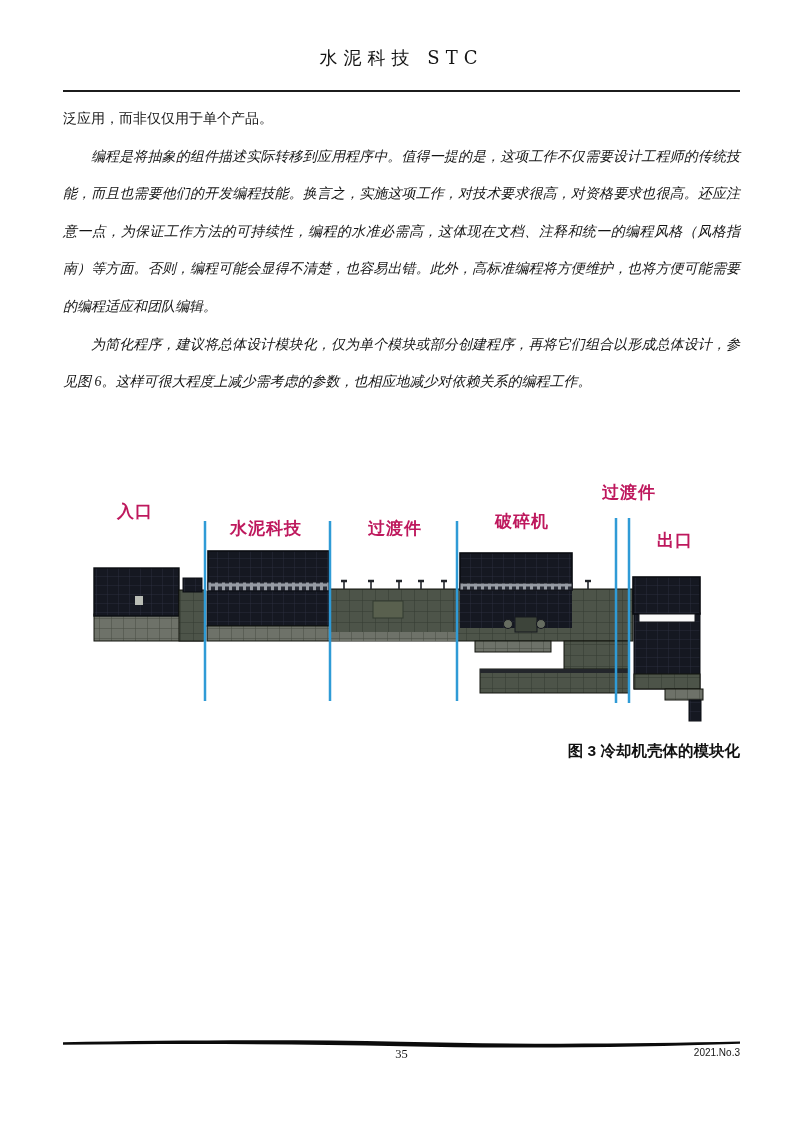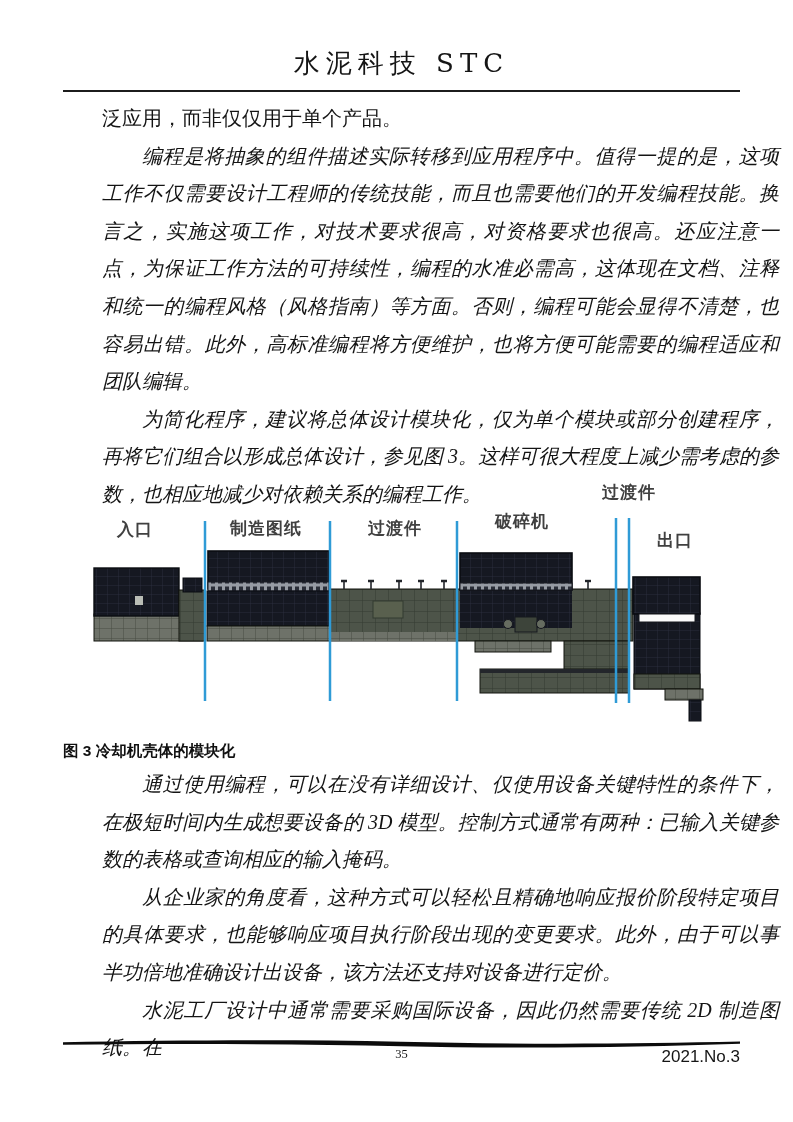--- a/index.html
+++ b/index.html
@@ -5,72 +5,72 @@
   html,body{margin:0;padding:0;}
   body{
     width:793px;height:1122px;background:#ffffff;position:relative;
     font-family:"Liberation Serif","DejaVu Serif",serif;color:#111;
     overflow:hidden;
   }
   .page{position:absolute;inset:0;background:#fff;}
   
   .journal-title{
     position:absolute;left:63px;top:46px;width:677px;text-align:center;
-    font-size:26px;letter-spacing:6px;color:#151515;
+    font-size:18px;letter-spacing:6px;color:#151515;
     font-family:"DejaVu Serif","Liberation Serif",serif;
   }
   .header-rule{
     position:absolute;left:63px;top:90px;width:677px;height:2px;background:#1c1c1c;
   }
   
   .body-text{
     position:absolute;left:63px;width:677px;
-    font-size:20px;line-height:37.6px;text-align:justify;
-    text-justify:inter-ideograph;color:#141414;margin-left:39px;
+    font-size:14px;line-height:37.6px;text-align:justify;
+    text-justify:inter-ideograph;color:#141414;
   }
   .body-text p{margin:0;}
   .body-text p.indent{text-indent:2em;font-style:italic;}
   .text-top{top:100px;}
   .text-after{top:766px;}
   
   .figure{position:absolute;left:63px;top:468px;width:677px;height:270px;}
   .figure svg{position:absolute;left:0;top:0;}
   .figure-label{
     position:absolute;transform:translateX(-50%);white-space:nowrap;
     font-family:Liberation Mono, monospace;
-    font-weight:700;font-size:17px;color:#404040;letter-spacing:1px;
+    font-weight:700;font-size:17px;color:#be185d;letter-spacing:1px;
   }
   .figure-caption{
-    position:absolute;left:63px;top:741px;width:677px;text-align:left;
+    position:absolute;left:63px;top:741px;width:677px;text-align:right;
     font-family:"Liberation Sans","DejaVu Sans",sans-serif;
     font-weight:700;font-size:15.5px;color:#101010;
   }
   
   .footer-rule{position:absolute;left:63px;top:1038px;width:677px;height:12px;}
   .page-number{
     position:absolute;left:63px;top:1047px;width:677px;text-align:center;
     font-family:Liberation Serif, serif;font-size:12.5px;color:#151515;
   }
   .issue{
     position:absolute;right:53px;top:1047px;
-    font-family:"Liberation Sans","DejaVu Sans",sans-serif;font-size:17px;color:#151515;
+    font-family:"Liberation Sans","DejaVu Sans",sans-serif;font-size:10px;color:#151515;
   }
 </style>
 </head>
 <body>
 
 <div class="page">
 
   <div class="journal-title">水泥科技 STC</div>
   <div class="header-rule"></div>
 
   <div class="body-text text-top">
     <p>泛应用，而非仅仅用于单个产品。</p>
     <p class="indent">编程是将抽象的组件描述实际转移到应用程序中。值得一提的是，这项工作不仅需要设计工程师的传统技能，而且也需要他们的开发编程技能。换言之，实施这项工作，对技术要求很高，对资格要求也很高。还应注意一点，为保证工作方法的可持续性，编程的水准必需高，这体现在文档、注释和统一的编程风格（风格指南）等方面。否则，编程可能会显得不清楚，也容易出错。此外，高标准编程将方便维护，也将方便可能需要的编程适应和团队编辑。</p>
-    <p class="indent">为简化程序，建议将总体设计模块化，仅为单个模块或部分创建程序，再将它们组合以形成总体设计，参见图 3。这样可很大程度上减少需考虑的参数，也相应地减少对依赖关系的编程工作。</p>
+    <p class="indent">为简化程序，建议将总体设计模块化，仅为单个模块或部分创建程序，再将它们组合以形成总体设计，参见图 6。这样可很大程度上减少需考虑的参数，也相应地减少对依赖关系的编程工作。</p>
   </div>
 
   <div class="figure">
     <svg width="677" height="270" viewBox="0 0 677 270">
       <defs>
         <pattern id="gd" width="11" height="9" patternUnits="userSpaceOnUse">
           <rect width="11" height="9" fill="#151821"></rect>
           <path d="M0 0H11M0 0V9" stroke="#2c3140" stroke-width="0.8" fill="none"></path>
         </pattern>
         <pattern id="go" width="13" height="11" patternUnits="userSpaceOnUse">
@@ -140,35 +140,30 @@
 
       <g stroke="#2f9bd6" stroke-width="2.5">
         <line x1="142" y1="53" x2="142" y2="233"></line>
         <line x1="267" y1="53" x2="267" y2="233"></line>
         <line x1="394" y1="53" x2="394" y2="233"></line>
         <line x1="553" y1="50" x2="553" y2="235"></line>
         <line x1="566" y1="50" x2="566" y2="235"></line>
       </g>
     </svg>
 
-    <span class="figure-label" style="left:72px;top:50px">入口</span>
-    <span class="figure-label" style="left:203px;top:49px">制造图纸</span>
+    <span class="figure-label" style="left:72px;top:32px">入口</span>
+    <span class="figure-label" style="left:203px;top:49px">水泥科技</span>
     <span class="figure-label" style="left:332px;top:49px">过渡件</span>
     <span class="figure-label" style="left:459px;top:42px">破碎机</span>
     <span class="figure-label" style="left:566px;top:13px">过渡件</span>
     <span class="figure-label" style="left:612px;top:61px">出口</span>
   </div>
 
   <div class="figure-caption">图 3  冷却机壳体的模块化</div>
 
-  <div class="body-text text-after">
-    <p class="indent">通过使用编程，可以在没有详细设计、仅使用设备关键特性的条件下，在极短时间内生成想要设备的 3D 模型。控制方式通常有两种：已输入关键参数的表格或查询相应的输入掩码。</p>
-    <p class="indent">从企业家的角度看，这种方式可以轻松且精确地响应报价阶段特定项目的具体要求，也能够响应项目执行阶段出现的变更要求。此外，由于可以事半功倍地准确设计出设备，该方法还支持对设备进行定价。</p>
-    <p class="indent">水泥工厂设计中通常需要采购国际设备，因此仍然需要传统 2D 制造图纸。在</p>
-  </div>
 
   <svg class="footer-rule" viewBox="0 0 677 12" preserveAspectRatio="none">
     <path d="M0 4.2 C110 2.2 230 1.2 338 3.8 C450 6.6 575 6.0 677 3.6 L677 5.8 C575 9.6 450 10.8 338 8.2 C230 5.8 110 5.4 0 6.8 Z" fill="#0c0c0c"></path>
   </svg>
   <div class="page-number">35</div>
   <div class="issue">2021.No.3</div>
 
 </div>
 
 </body></html>

